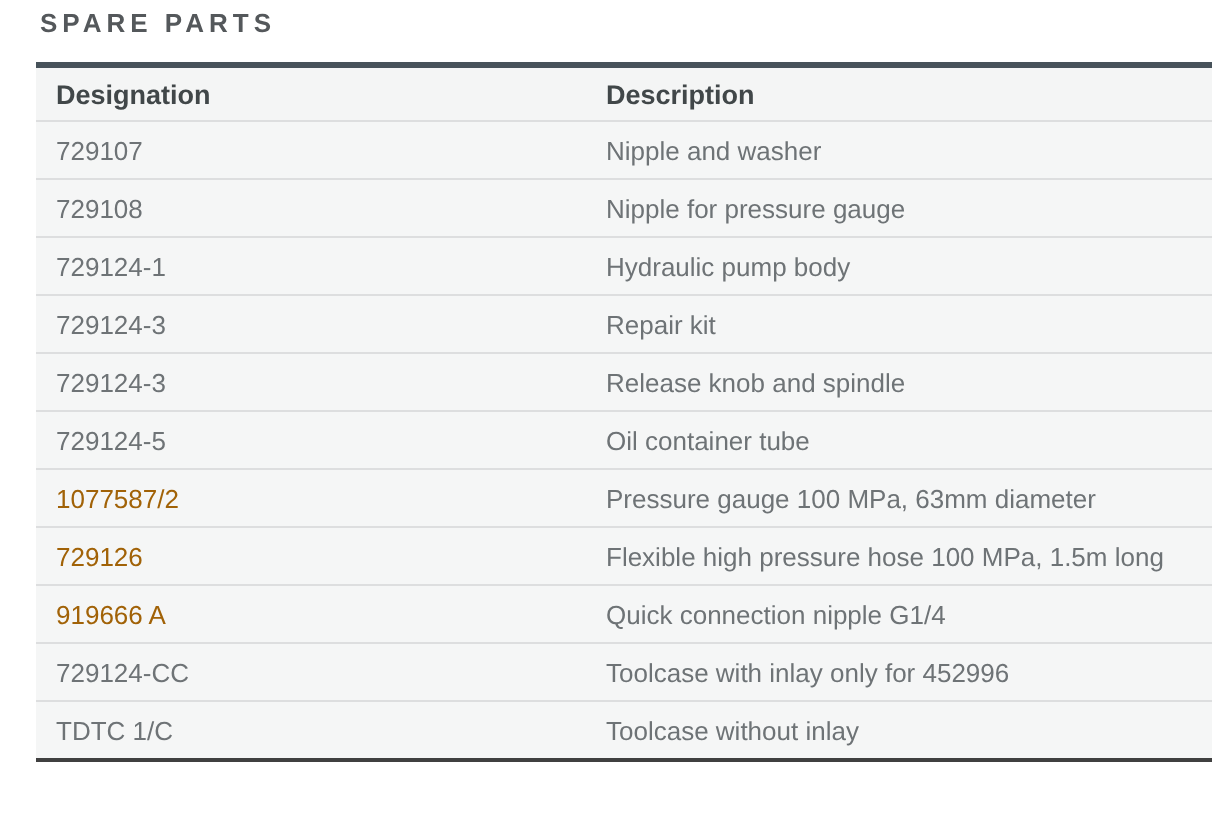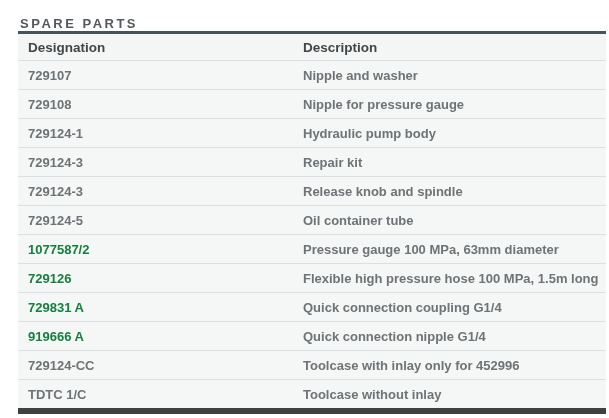--- a/index.html
+++ b/index.html
@@ -11,44 +11,43 @@
   .viewport {
     position: relative;
     width: 609px;
     height: 418px;
     background: #ffffff;
     overflow: hidden;
   }
   .page-title {
     position: absolute;
     left: 20px;
-    top: 16px;
+    top: 4px;
     font-size: 13px;
     font-weight: 600;
     letter-spacing: 2.5px;
     color: #54585b;
     text-transform: uppercase;
   }
   .spare-table {
     position: absolute;
     left: 18px;
     top: 31px;
     width: 588px;
     border-top: 3px solid #47525a;
-    border-bottom: 6px solid #404040;
+    border-bottom: 2px solid #404040;
     background: #f5f6f6;
   }
   .tr {
     display: flex;
     align-items: center;
     height: 28px;
     border-top: 1px solid #dddedf;
     font-size: 13px;
     color: #6e7376;
-    font-weight: bold;
   }
   .tr.header-row {
     height: 26px;
     border-top: none;
     font-size: 13.5px;
     font-weight: 700;
     color: #414749;
     background: #f4f5f5;
   }
   .td {
@@ -58,21 +57,21 @@
   }
   .td-designation {
     width: 285px;
     padding-left: 10px;
   }
   .td-description {
     flex: 1;
     padding-right: 8px;
   }
   .link {
-    color: #15803d;
+    color: #a16207;
     cursor: pointer;
   }
 </style>
 </head>
 <body>
 
 <div class="viewport">
 
   <div class="page-title">SPARE PARTS</div>
 
@@ -115,24 +114,20 @@
   <div class="tr">
     <div class="td td-designation link">1077587/2</div>
     <div class="td td-description">Pressure gauge 100 MPa, 63mm diameter</div>
   </div>
 
   <div class="tr">
     <div class="td td-designation link">729126</div>
     <div class="td td-description">Flexible high pressure hose 100 MPa, 1.5m long</div>
   </div>
 
-  <div class="tr">
-    <div class="td td-designation link">729831 A</div>
-    <div class="td td-description">Quick connection coupling G1/4</div>
-  </div>
 
   <div class="tr">
     <div class="td td-designation link">919666 A</div>
     <div class="td td-description">Quick connection nipple G1/4</div>
   </div>
 
   <div class="tr">
     <div class="td td-designation">729124-CC</div>
     <div class="td td-description">Toolcase with inlay only for 452996</div>
   </div>

